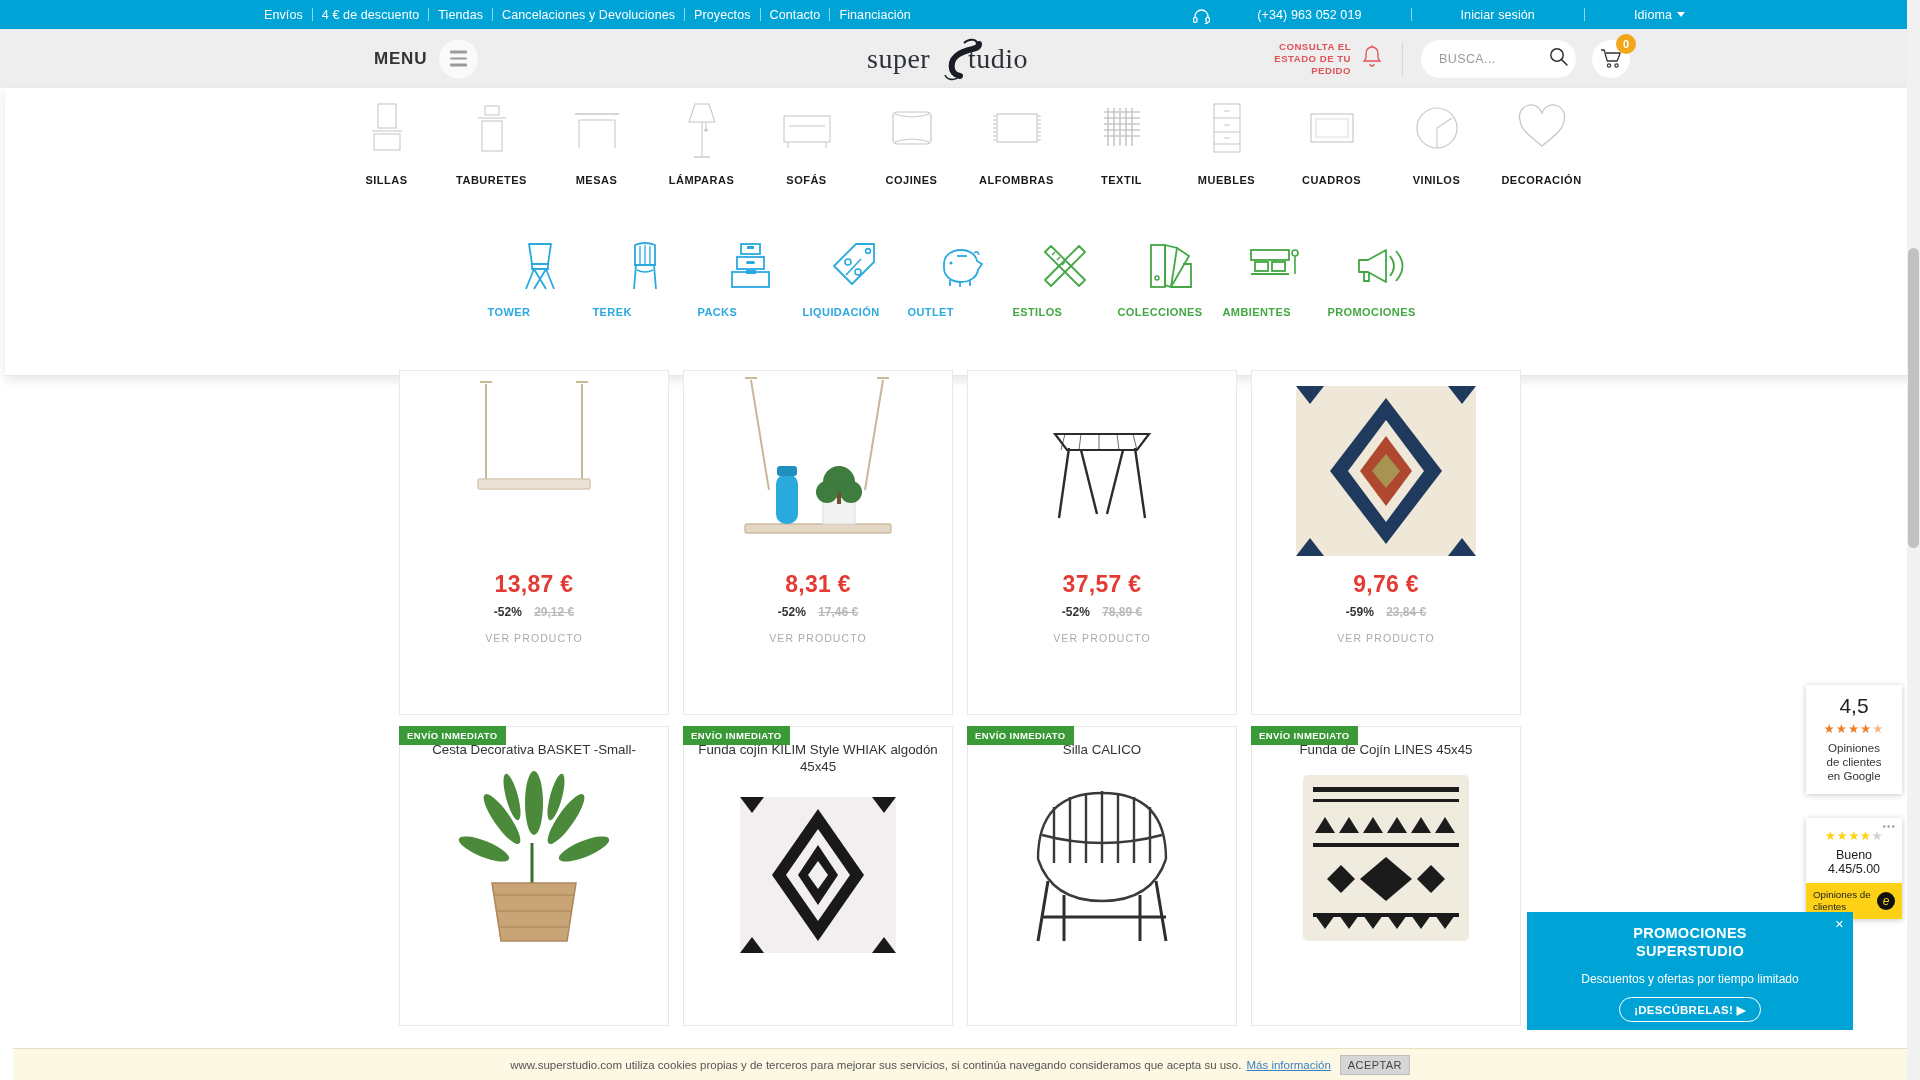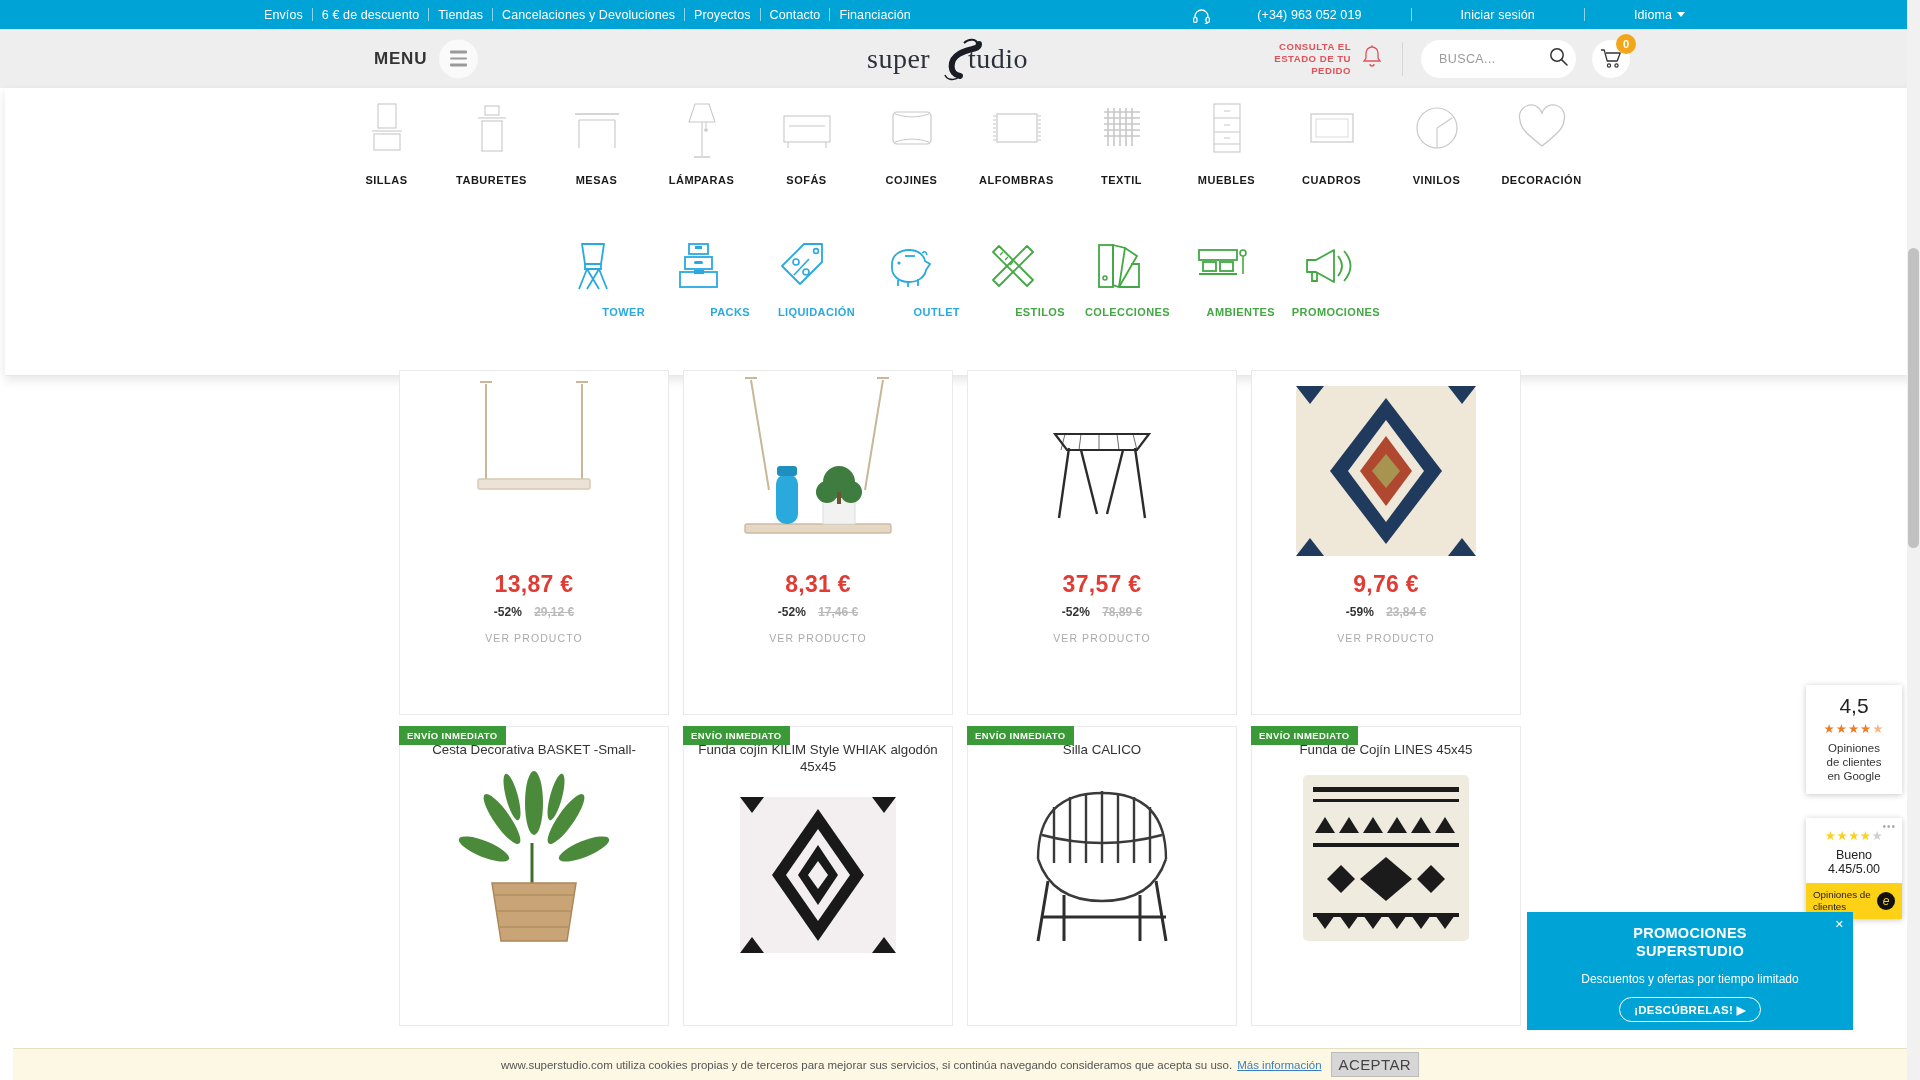--- a/index.html
+++ b/index.html
@@ -51,21 +51,21 @@
     position:absolute; left:5px; top:88px; width:1910px; height:288px;
     background:#fff; box-shadow:0 4px 10px rgba(0,0,0,.10);
     border-bottom:1px solid #e8e8e8;
   }
   .cat-row{ position:absolute; left:4px; top:10px; width:1910px; display:flex; justify-content:center; gap:0; }
   .cat{ width:105px; text-align:center; cursor:pointer; }
   .cat .ic{ height:62px; display:flex; align-items:flex-end; justify-content:center; }
   .cat .lb{ margin-top:14px; font-size:11px; font-weight:bold; color:#1a1a1a; letter-spacing:.5px; }
 
   .promo-row{ position:absolute; left:0; top:150px; width:1910px; display:flex; justify-content:center; }
-  .promo{ width:105px; text-align:right; cursor:pointer; }
+  .promo{ width:105px; text-align:left; cursor:pointer; }
   .promo .ic{ height:58px; display:flex; align-items:center; justify-content:center; }
   .promo .lb{ margin-top:10px; font-size:11px; font-weight:bold; letter-spacing:.4px; line-height:13px;}
 
   
   .grid{ position:absolute; left:0; top:370px; width:1920px; }
   .row{ display:flex; justify-content:center; gap:14px; }
   .card{ width:270px; background:#fff; border:1px solid #e9e9e9; position:relative; }
   .card.r1{ height:345px; }
   .card.r2{ height:300px; }
   .badge{ position:absolute; left:-1px; top:-1px; background:#3a9a37; color:#fff; font-size:9.5px; font-weight:bold; padding:4px 8px; letter-spacing:.4px; z-index:3;}
@@ -95,37 +95,37 @@
   .pbanner{ position:absolute; left:1527px; top:912px; width:326px; height:118px; background:#00a3d6; color:#fff; text-align:center; padding-top:12px;}
   .pb-close{ position:absolute; right:9px; top:6px; font-size:11px; color:#fff; cursor:pointer;}
   .pb-t{ font-size:14.5px; font-weight:bold; line-height:18px; letter-spacing:.3px;}
   .pb-s{ font-size:12px; margin-top:12px;}
   .pb-btn{ margin:11px auto 0; width:142px; height:25px; border:1.5px solid #fff; border-radius:13px; font-size:11.5px; font-weight:bold; display:flex; align-items:center; justify-content:center; letter-spacing:.3px; cursor:pointer;}
 
   
   .cookie{ position:absolute; left:13px; bottom:0; width:1894px; height:32px; background:#fcf8e3; border-top:1px solid #e6dfc0;
            display:flex; align-items:center; justify-content:center; font-size:11.5px; color:#555;}
   .cookie a{ color:#3a7fbf; text-decoration:underline; margin-left:5px; cursor:pointer;}
-  .cookie-btn{ margin-left:9px; background:#d6d6d6; color:#444; font-size:15px; padding:3px 7px; border:1px solid #bcbcbc; cursor:pointer; letter-spacing:.4px;}
+  .cookie-btn{ margin-left:9px; background:#d6d6d6; color:#444; font-size:11px; padding:3px 7px; border:1px solid #bcbcbc; cursor:pointer; letter-spacing:.4px;}
 
   
   .sbar{ position:absolute; right:0; top:0; width:13px; height:1080px; background:#f1f1f1; }
   .sthumb{ position:absolute; right:1px; top:248px; width:11px; height:300px; background:#c1c1c1; border-radius:6px; }
 </style>
 </head>
 <body>
 
 <div id="page">
 
   <div class="topbar">
     <div class="topbar-inner">
       <div class="tb-left">
         <span class="tb-link">Envíos</span>
         <span class="tb-sep"></span>
-        <span class="tb-link">6 € de descuento</span>
+        <span class="tb-link">4 € de descuento</span>
         <span class="tb-sep"></span>
         <span class="tb-link">Tiendas</span>
         <span class="tb-sep"></span>
         <span class="tb-link">Cancelaciones y Devoluciones</span>
         <span class="tb-sep"></span>
         <span class="tb-link">Proyectos</span>
         <span class="tb-sep"></span>
         <span class="tb-link">Contacto</span>
         <span class="tb-sep"></span>
         <span class="tb-link">Financiación</span>
@@ -330,20 +330,32 @@
     <div class="promo-row">
       <div class="promo">
         <div class="ic">
             <svg width="48" height="54" viewBox="0 0 48 54">
               <path d="M13 4h22l-3 20H16z" fill="none" stroke="#29a9e0" stroke-width="1.8" stroke-linejoin="round"></path>
               <path d="M16 24h16v5H16z" fill="none" stroke="#29a9e0" stroke-width="1.8"></path>
               <path d="M18 29L10 49M30 29l8 20M18 29l12 20M30 29L18 49" fill="none" stroke="#29a9e0" stroke-width="1.8"></path>
             </svg>
           </div>
         <div class="lb" style="color:#29a9e0">TOWER</div>
+      </div>
+      <div class="promo">
+        <div class="ic">
+            <svg width="48" height="54" viewBox="0 0 48 54">
+              <path d="M14 5q10-4 20 0v20H14z" fill="none" stroke="#29a9e0" stroke-width="1.8"></path>
+              <path d="M19 6v19M24 5v20M29 6v19" stroke="#29a9e0" stroke-width="1.3"></path>
+              <path d="M13 25h22" stroke="#29a9e0" stroke-width="1.8"></path>
+              <path d="M16 30q8 4 16 0" fill="none" stroke="#29a9e0" stroke-width="1.5"></path>
+              <path d="M15 25l-2 24M33 25l2 24" stroke="#29a9e0" stroke-width="1.8"></path>
+            </svg>
+          </div>
+        <div class="lb" style="color:#29a9e0">TEREK</div>
       </div>
       <div class="promo">
         <div class="ic">
             <svg width="50" height="54" viewBox="0 0 50 54">
               <rect x="16" y="4" width="19" height="10" fill="none" stroke="#29a9e0" stroke-width="1.8"></rect>
               <rect x="22" y="6" width="7" height="3" fill="#29a9e0"></rect>
               <rect x="12" y="17" width="27" height="12" fill="none" stroke="#29a9e0" stroke-width="1.8"></rect>
               <rect x="21" y="21" width="9" height="3" rx="1.5" fill="#29a9e0"></rect>
               <rect x="7" y="32" width="37" height="15" fill="none" stroke="#29a9e0" stroke-width="1.8"></rect>
               <rect x="21" y="30" width="10" height="4" fill="#29a9e0"></rect>

